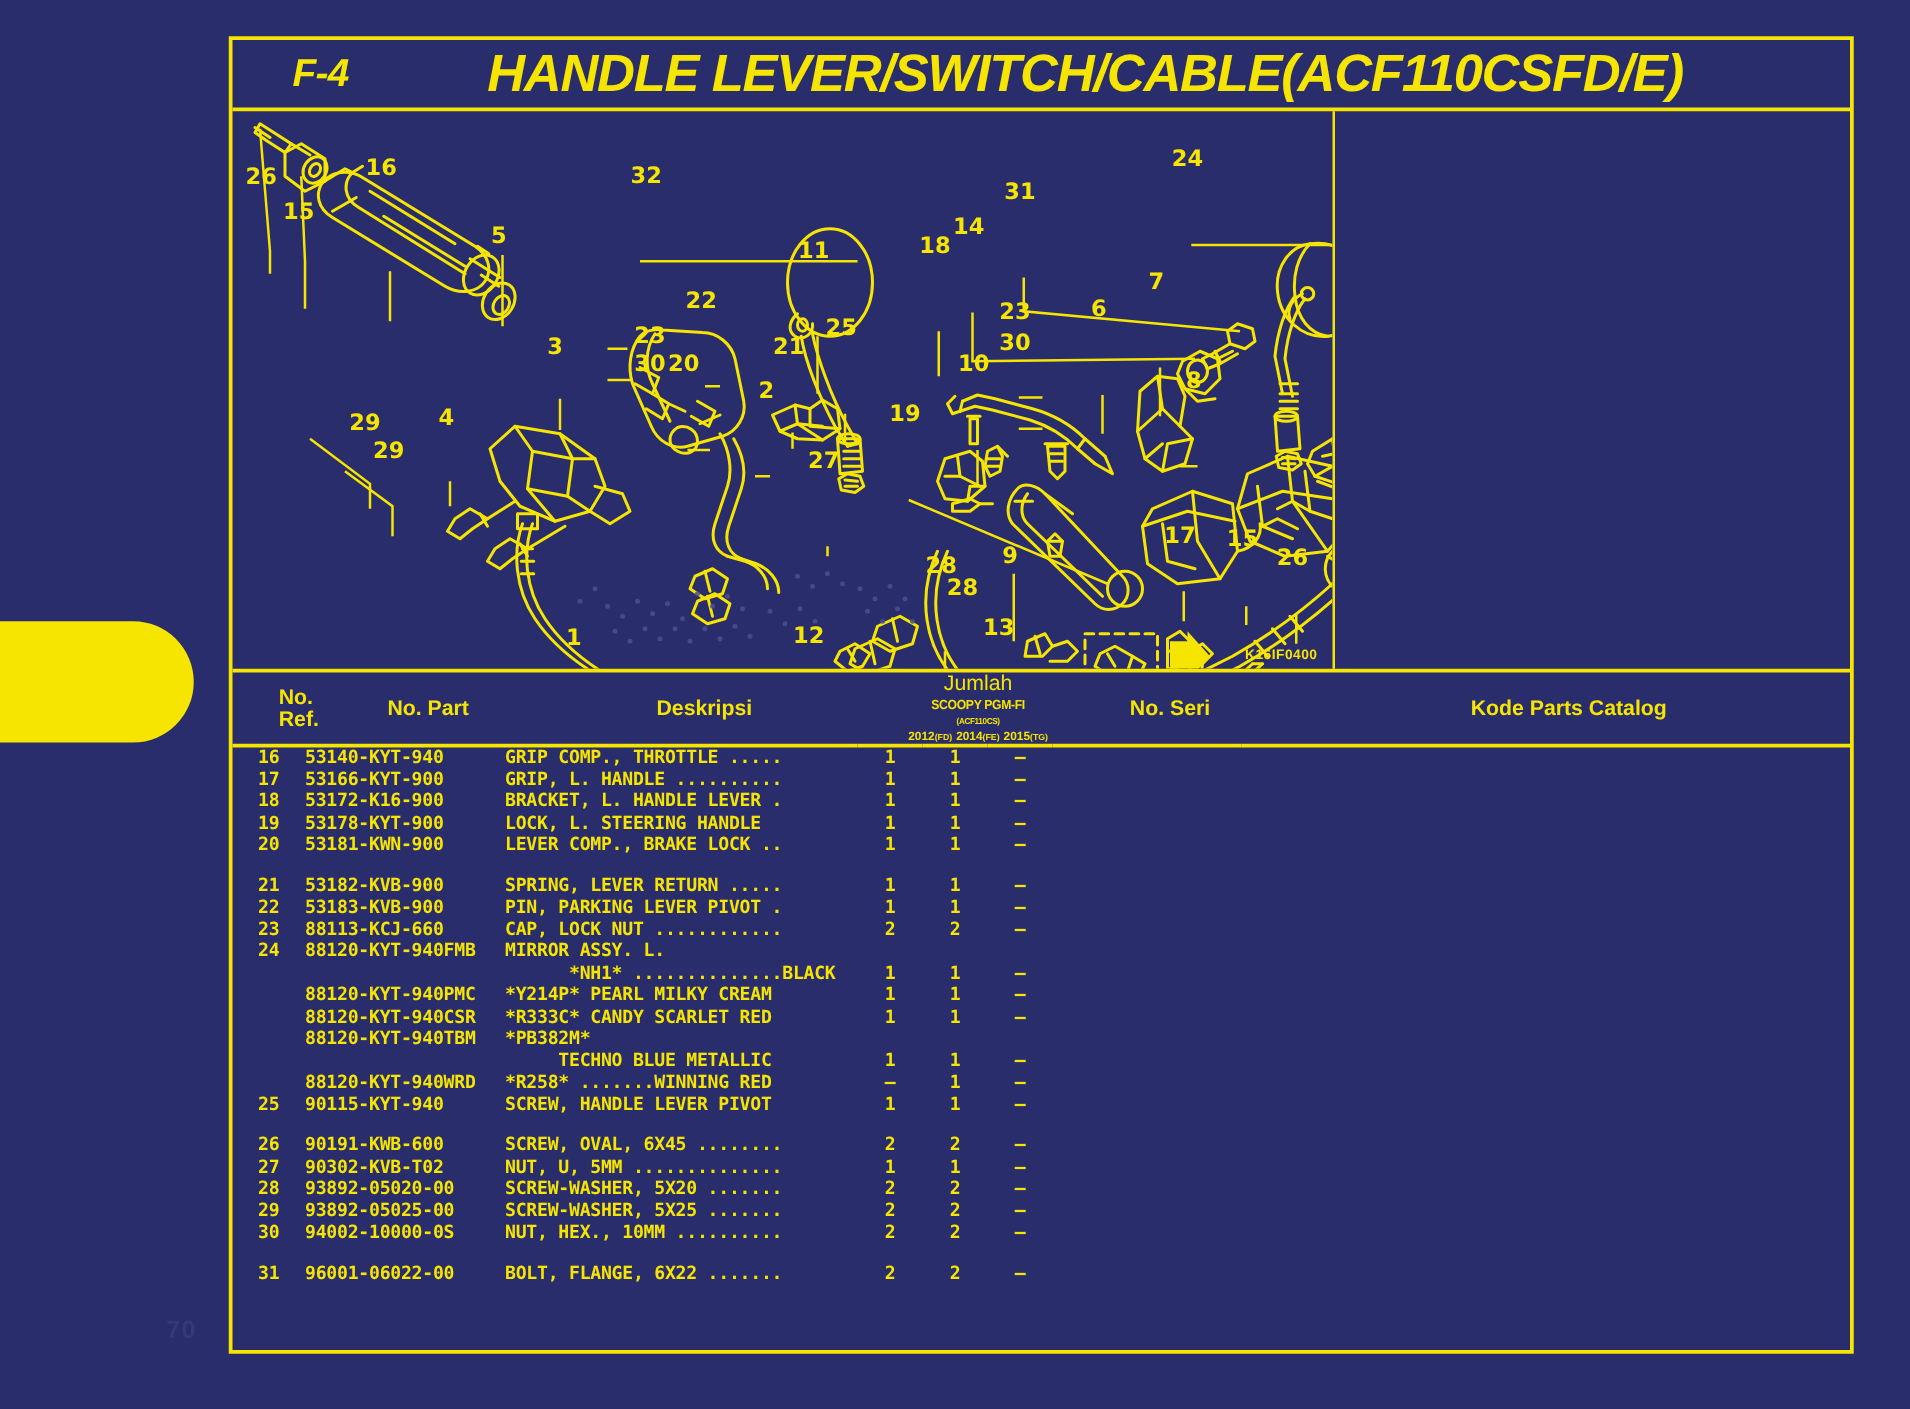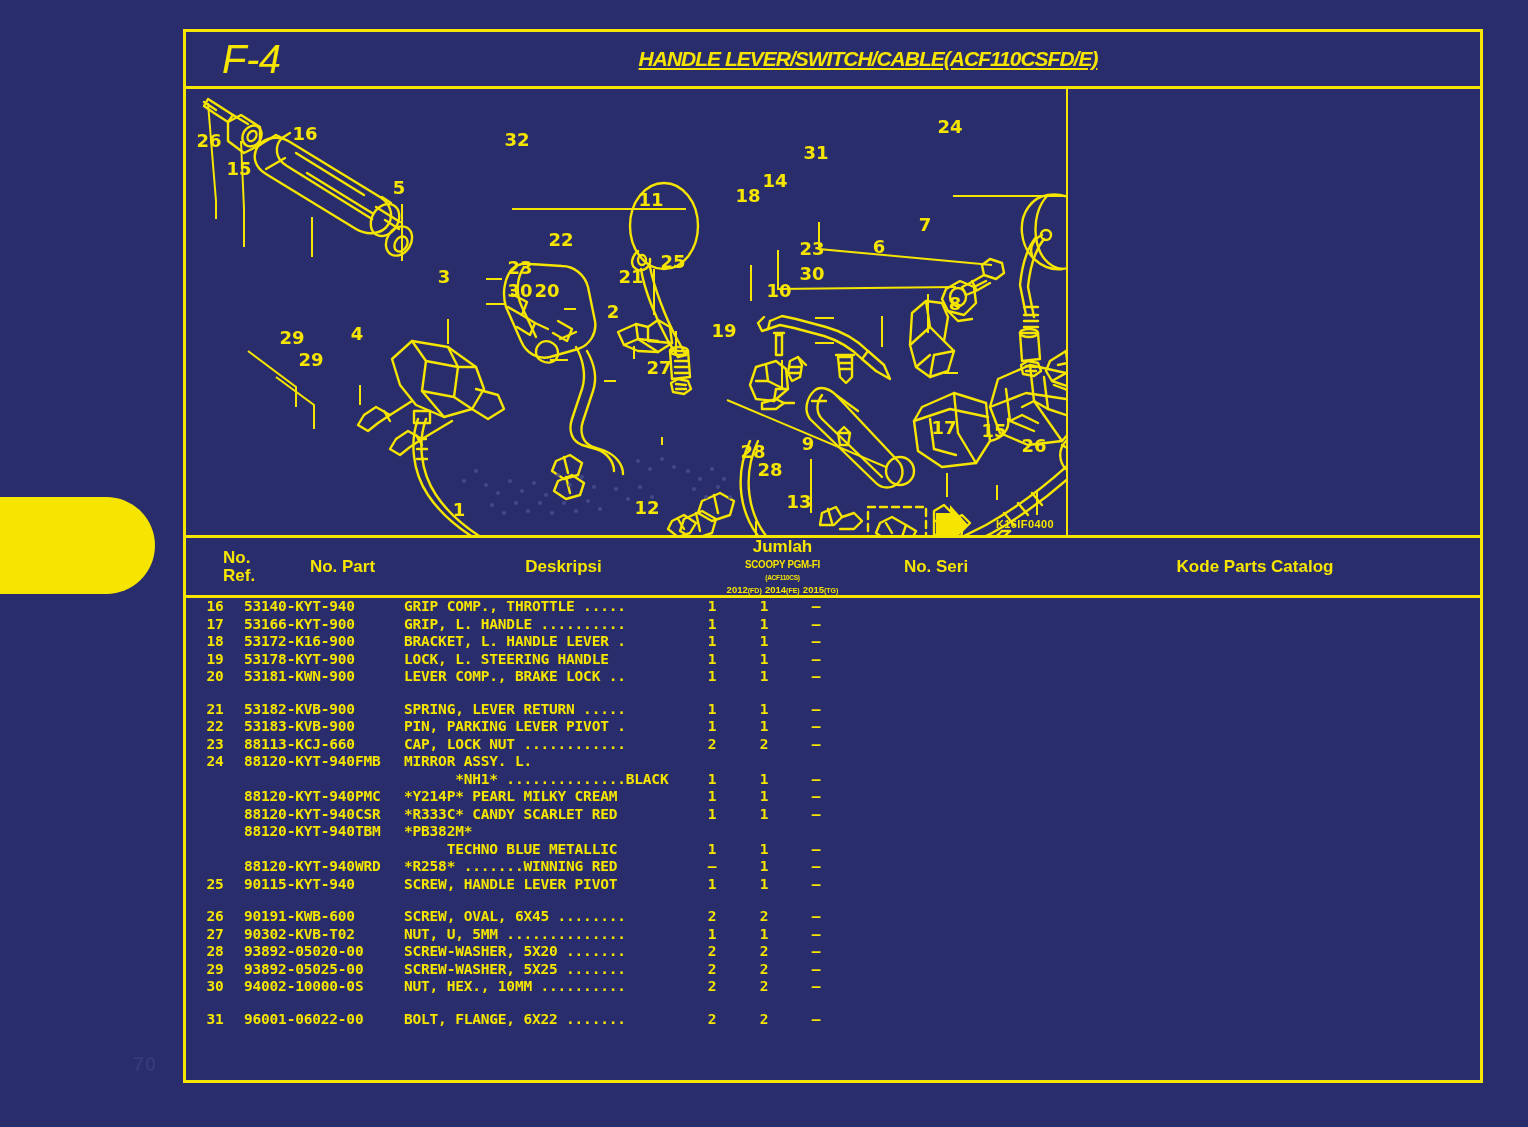--- a/index.html
+++ b/index.html
@@ -51,43 +51,42 @@
 
   
   #title-bar {
     position: relative;
     height: 57px;
     border-bottom: 3px solid #f5e500;
     box-sizing: border-box;
   }
   #section-code {
     position: absolute;
-    left: 36px;
+    left: 48px;
     top: 50%;
     transform: translateY(-50%);
     color: #f5e500;
-    font-size: 40px;
-    font-weight: normal;
+    font-size: 31px;
+    font-weight: bold;
     font-style: italic;
     letter-spacing: -0.5px;
   }
   #sheet-title {
     position: absolute;
     left: 0; right: 0;
     top: 50%;
     transform: translateY(-50%);
     text-align: center;
     color: #f5e500;
-    font-size: 21px;
+    font-size: 42px;
     font-weight: bold;
     font-style: italic;
     letter-spacing: -1px;
     padding-left: 70px;
     box-sizing: border-box;
-    text-decoration: underline;
   }
 
   
   #illustration-zone {
     position: relative;
     height: 449px;
     border-bottom: 3px solid #f5e500;
     box-sizing: border-box;
     display: flex;
   }
@@ -132,21 +131,21 @@
     border-bottom: 3px solid #f5e500;
     font-size: 17px;
     font-weight: bold;
     vertical-align: middle;
     position: relative;
     padding-left: 37px;
   }
   .th-split { line-height: 1.05; }
   .jumlah-label {
     font-size: 17px;
-    font-weight: bold;
+    font-weight: normal;
     display: block;
     margin-top: -1px;
   }
   .jumlah-model {
     font-size: 10.5px;
     font-weight: bold;
     display: block;
     letter-spacing: -0.3px;
     margin-top: 1px;
     transform: scaleX(0.93);

